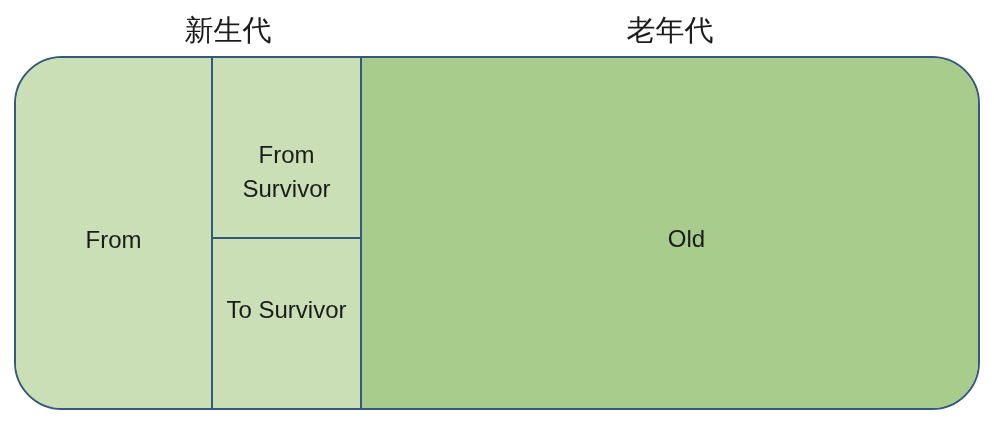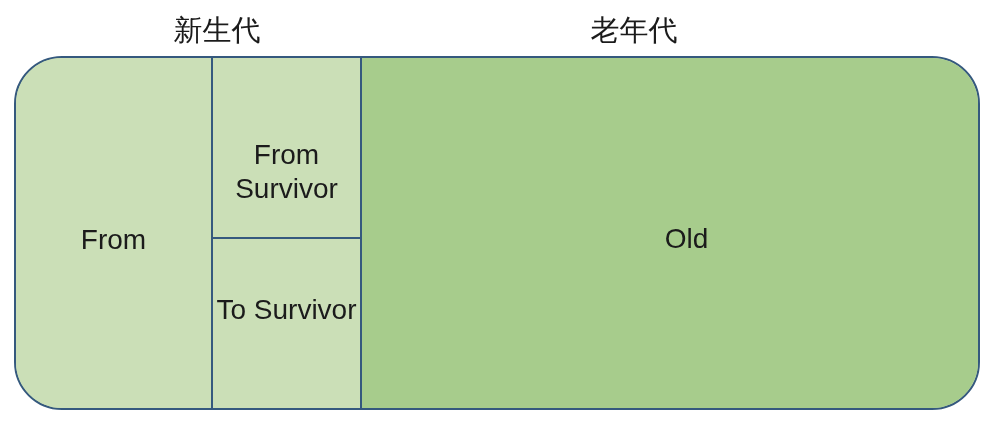--- a/index.html
+++ b/index.html
@@ -18,22 +18,22 @@
   .gen-label {
     position: absolute;
     top: 12px;
     transform: translateX(-50%);
     font-size: 29px;
     line-height: 36px;
     font-weight: 400;
     color: var(--text, #1b1b1b);
     white-space: nowrap;
   }
-  .gen-label.young { left: 217px; }
-  .gen-label.old   { left: 634px; text-align: center; }
+  .gen-label.young { left: 228px; }
+  .gen-label.old   { left: 670px; text-align: center; }
 
   .heap {
     position: absolute;
     left: 14px;
     top: 56px;
     width: 966px;
     height: 354px;
     box-sizing: border-box;
     border: 2px solid var(--border-blue, #35597e);
     border-radius: 48px;
@@ -41,21 +41,21 @@
     overflow: hidden;
     display: flex;
   }
   .region {
     box-sizing: border-box;
     display: flex;
     align-items: center;
     justify-content: center;
   }
   .region-label {
-    font-size: 28px;
+    font-size: 24px;
     line-height: 34px;
     color: var(--text, #1b1b1b);
     text-align: center;
   }
   .eden {
     width: 197px;
     background: var(--light-green, #cbdfb7);
     border-right: 2px solid var(--border-blue, #35597e);
   }
   .eden .region-label { padding-top: 14px; }

